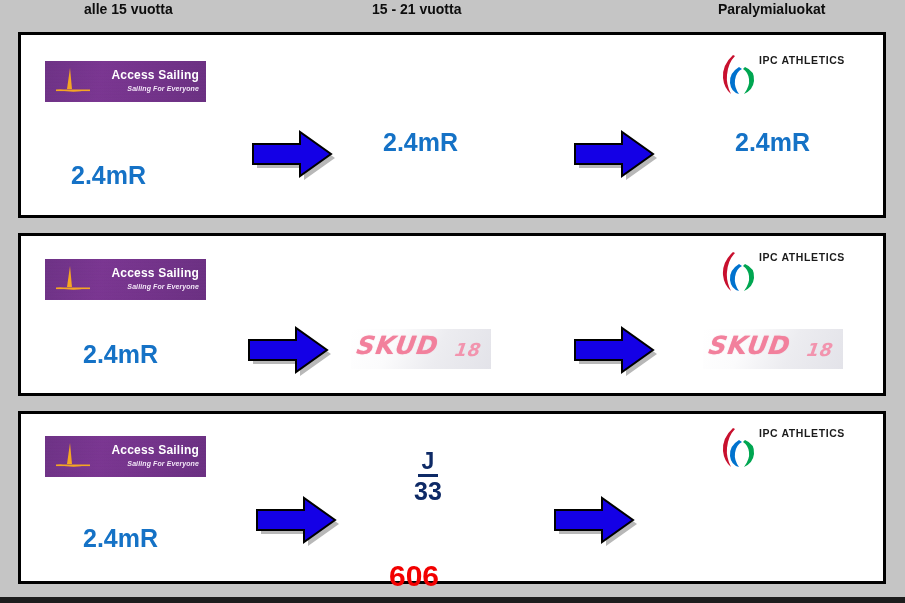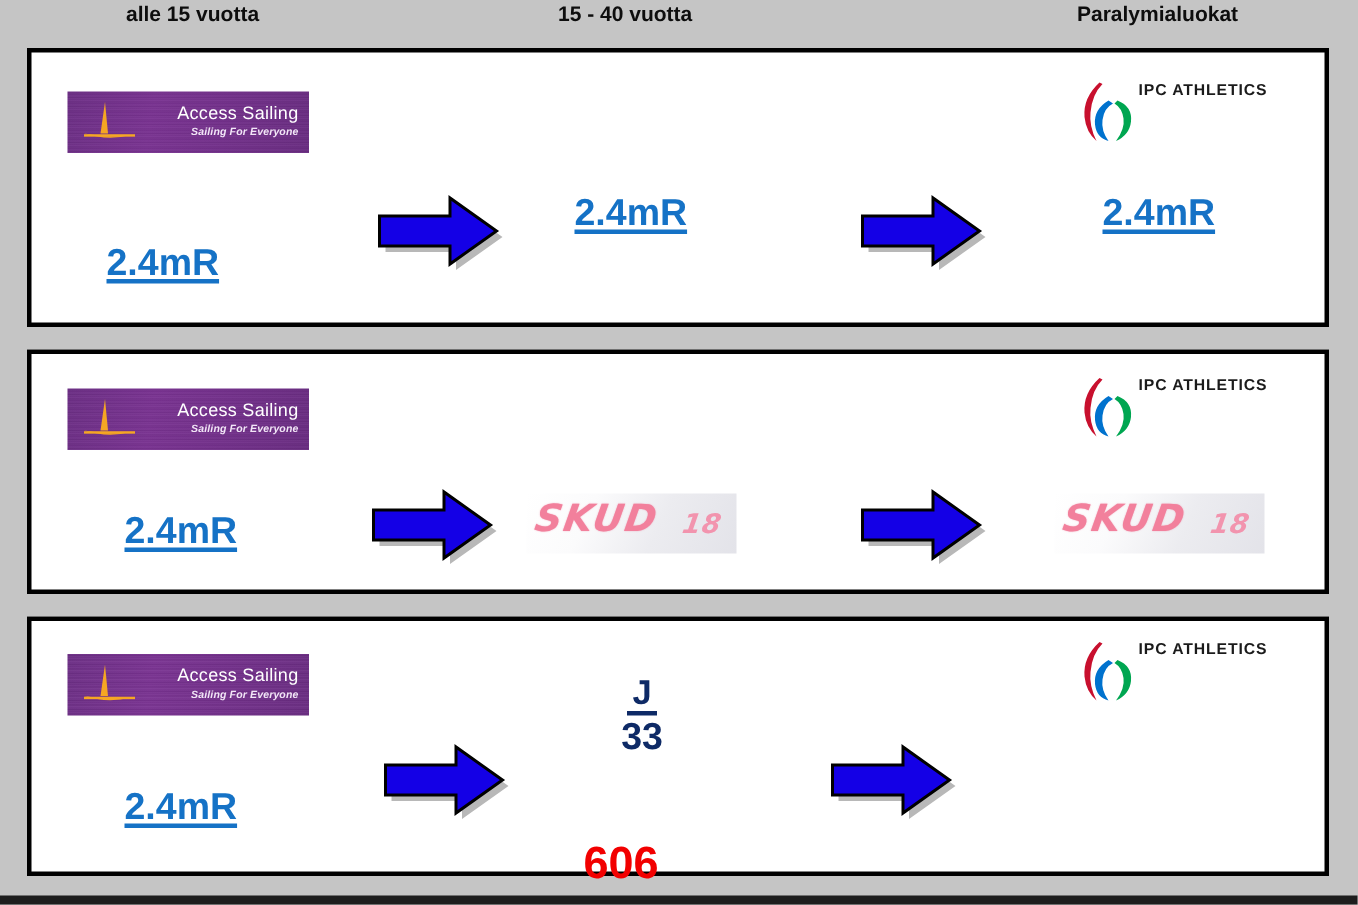--- a/index.html
+++ b/index.html
@@ -75,42 +75,41 @@
     top: 6px;
     width: 42px;
     height: 30px;
   }
   .access-logo .brand {
     position: absolute;
     right: 7px;
     top: 7px;
     color: #ffffff;
     font-size: 12px;
-    font-weight: normal;
+    font-weight: bold;
     letter-spacing: 0.2px;
     font-family: "Liberation Sans", sans-serif;
   }
   .access-logo .tagline {
     position: absolute;
     right: 7px;
     top: 24px;
     color: #f2e6f7;
     font-size: 7px;
     font-style: italic;
     font-weight: bold;
     letter-spacing: 0.1px;
   }
 
   
   .class-label {
     position: absolute;
     font-size: 25px;
     font-weight: bold;
     color: #1572c6;
-    text-decoration: underline;
     text-decoration-thickness: 3px;
     text-underline-offset: 3px;
     white-space: nowrap;
   }
 
   
   .arrow {
     position: absolute;
     width: 90px;
     height: 52px;
@@ -236,21 +235,21 @@
     color: #000000;
     margin-top: 6px;
     letter-spacing: 0px;
   }
 </style>
 </head>
 <body>
 
 <div class="header-row">
   <div class="col-header c1">alle 15 vuotta</div>
-  <div class="col-header c2">15 - 40 vuotta</div>
+  <div class="col-header c2">15 - 21 vuotta</div>
   <div class="col-header c3">Paralymialuokat</div>
 </div>
 
 <div class="panel panel-1">
 
   <div class="access-logo" style="left:24px; top:26px;">
     <svg class="sail" viewBox="0 0 42 30">
       <path d="M16 1 L18 22 L13 22 Z" fill="#f5a623"></path>
       <path d="M2 22 Q18 27 33 23 Q18 25 2 22 Z" fill="#f5a623"></path>
       <rect x="2" y="22.5" width="34" height="1.6" fill="#f5a623"></rect>

